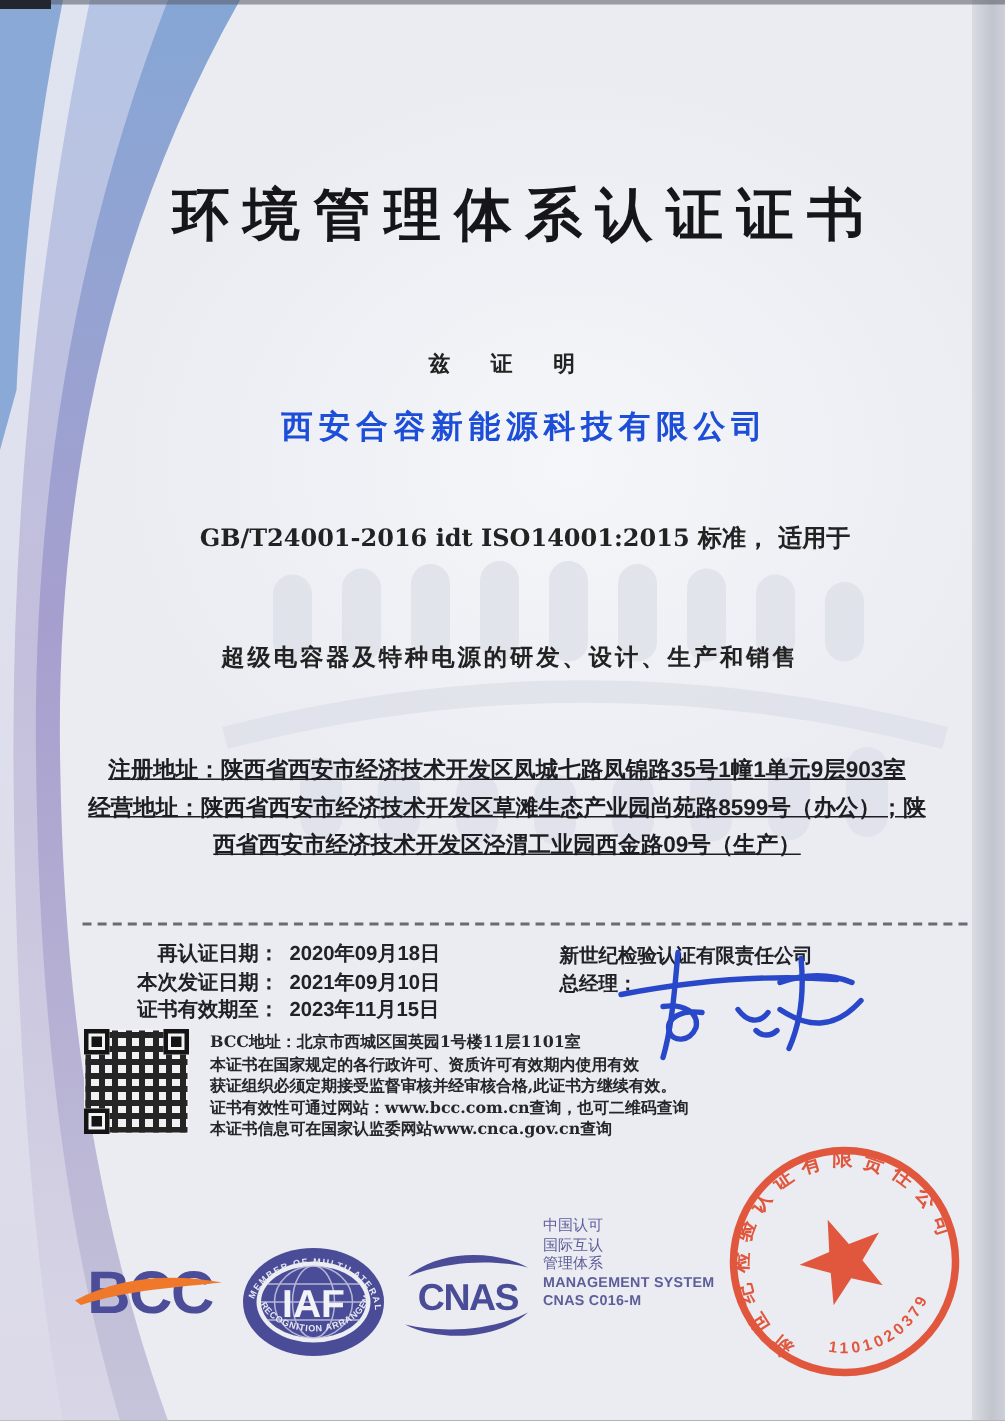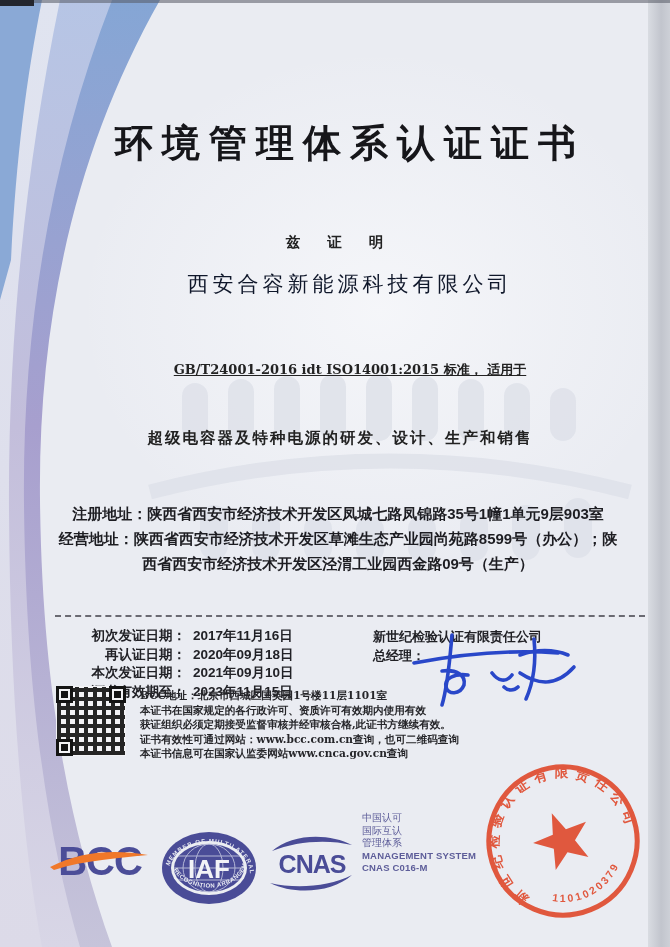--- a/index.html
+++ b/index.html
@@ -10,27 +10,27 @@
   .serif{font-family:"DejaVu Serif",serif;}
 
   .bg-svg{position:absolute;left:0;top:0;width:670px;height:947px;pointer-events:none;}
 
   .cert-title{left:70px;top:118px;width:560px;font-size:38px;letter-spacing:9px;
               font-weight:600;color:#16161a;}
   .reg-block{left:110px;top:190px;width:480px;font-size:12.5px;font-weight:700;
              line-height:17px;color:#26262a;}
   .certify{left:120px;top:233px;width:440px;font-size:14.5px;font-weight:700;
            letter-spacing:11px;color:#222;}
-  .company{left:80px;top:270px;width:540px;font-size:21px;font-weight:400;
-           letter-spacing:4px;color:#0f172a;}
+  .company{left:80px;top:270px;width:540px;font-size:21px;font-weight:700;
+           letter-spacing:4px;color:#1d4ed8;}
   .sysline{left:120px;top:330px;width:440px;font-size:13px;font-weight:700;}
-  .stdline{left:80px;top:361px;width:540px;font-size:13px;font-weight:700;text-decoration:underline;}
+  .stdline{left:80px;top:349px;width:540px;font-size:16px;font-weight:700;}
   .scope{left:60px;top:428px;width:560px;font-size:15.5px;font-weight:700;letter-spacing:2px;}
   .addr{left:54px;top:501px;width:568px;font-size:15px;font-weight:700;line-height:25px;color:#1d1d22;}
-  .addr p{margin:0;}
+  .addr p{margin:0;text-decoration:underline;}
 
   .dashline{left:55px;top:615px;width:590px;height:0;border-top:2px dashed #6a6a72;}
 
   .dates{left:68px;top:627px;font-size:13.5px;font-weight:700;color:#212126;}
   .dates .row{line-height:18.5px;white-space:nowrap;}
   .dates .lbl{display:inline-block;width:118px;text-align:right;}
   .dates .val{padding-left:7px;}
 
   .issuer{left:373px;top:627px;font-size:13px;font-weight:700;color:#212126;line-height:19px;}
   .sig-svg{left:408px;top:629px;}
@@ -125,22 +125,20 @@
 
   <div class="abs ctr addr">
     <p><span>注册地址：</span><span>陕西省西安市经济技术开发区凤城七路凤锦路35号1幢1单元9层903室</span></p>
     <p><span>经营地址：</span><span>陕西省西安市经济技术开发区草滩生态产业园尚苑路8599号（办公）；陕西省西安市经济技术开发区泾渭工业园西金路09号（生产）</span></p>
   </div>
 
   <div class="abs dashline"></div>
 
   <div class="abs dates">
     <div class="row">
-      <span class="lbl">初次发证日期：</span><span class="val">2017年11月16日</span></div>
-    <div class="row">
       <span class="lbl">再认证日期：</span><span class="val">2020年09月18日</span></div>
     <div class="row">
       <span class="lbl">本次发证日期：</span><span class="val">2021年09月10日</span></div>
     <div class="row">
       <span class="lbl">证书有效期至：</span><span class="val">2023年11月15日</span></div>
   </div>
 
   <div class="abs issuer">
     <div>新世纪检验认证有限责任公司</div>
     <div>总经理：</div>

